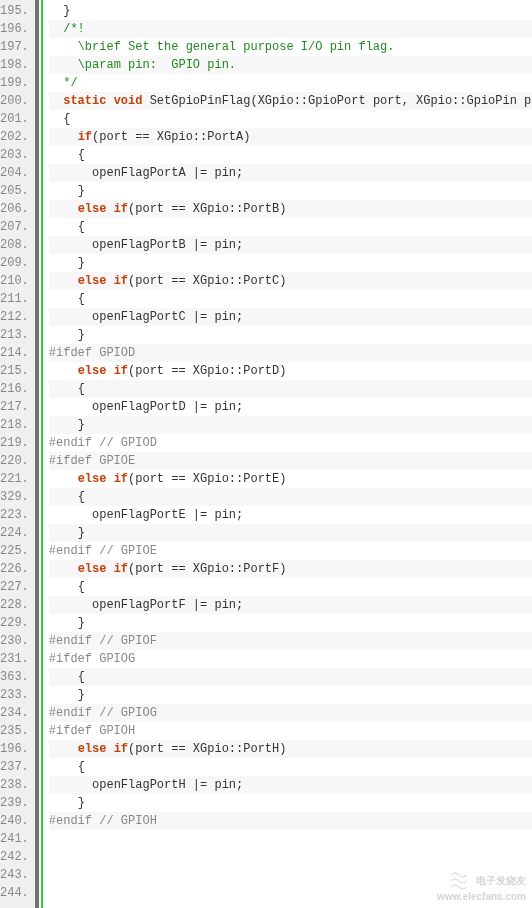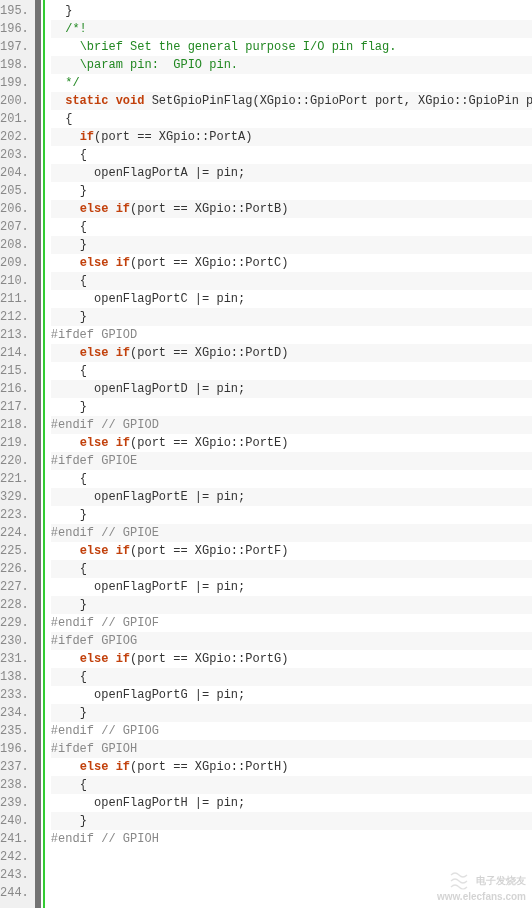--- a/index.html
+++ b/index.html
@@ -11,21 +11,21 @@
       height: 908px;
       overflow: hidden;
       position: relative;
     }
     .editor {
       display: flex;
       height: 100%;
     }
     .gutter {
       background: #f0f0f0;
-      border-right: 6px solid #737373;
+      border-right: 4px solid #737373;
       padding: 2px 4px 2px 0;
       color: #888;
       user-select: none;
     }
     .gutter-line {
       height: 18px;
       line-height: 18px;
       padding-right: 2px;
     }
     .margin {
@@ -104,21 +104,21 @@
       <div class="gutter-line">329.</div>
       <div class="gutter-line">223.</div>
       <div class="gutter-line">224.</div>
       <div class="gutter-line">225.</div>
       <div class="gutter-line">226.</div>
       <div class="gutter-line">227.</div>
       <div class="gutter-line">228.</div>
       <div class="gutter-line">229.</div>
       <div class="gutter-line">230.</div>
       <div class="gutter-line">231.</div>
-      <div class="gutter-line">138.</div>
+      <div class="gutter-line">363.</div>
       <div class="gutter-line">233.</div>
       <div class="gutter-line">234.</div>
       <div class="gutter-line">235.</div>
       <div class="gutter-line">196.</div>
       <div class="gutter-line">237.</div>
       <div class="gutter-line">238.</div>
       <div class="gutter-line">239.</div>
       <div class="gutter-line">240.</div>
       <div class="gutter-line">241.</div>
       <div class="gutter-line">242.</div>
@@ -133,46 +133,45 @@
       <div class="code-line"><span>    </span><span class="comment">\param pin:  GPIO pin.</span></div>
       <div class="code-line"><span>  </span><span class="comment">*/</span></div>
       <div class="code-line"><span>  </span><span class="kw">static void</span><span class="normal"> SetGpioPinFlag(XGpio::GpioPort port, XGpio::GpioPin pin)</span></div>
       <div class="code-line"><span>  </span><span class="normal">{</span></div>
       <div class="code-line"><span>    </span><span class="kw">if</span><span class="normal">(port == XGpio::PortA)</span></div>
       <div class="code-line"><span>    </span><span class="normal">{</span></div>
       <div class="code-line"><span>      </span><span class="normal">openFlagPortA |= pin;</span></div>
       <div class="code-line"><span>    </span><span class="normal">}</span></div>
       <div class="code-line"><span>    </span><span class="kw">else if</span><span class="normal">(port == XGpio::PortB)</span></div>
       <div class="code-line"><span>    </span><span class="normal">{</span></div>
+      <div class="code-line"><span>      </span><span class="normal">openFlagPortB |= pin;</span></div>
       <div class="code-line"><span>    </span><span class="normal">}</span></div>
       <div class="code-line"><span>    </span><span class="kw">else if</span><span class="normal">(port == XGpio::PortC)</span></div>
       <div class="code-line"><span>    </span><span class="normal">{</span></div>
       <div class="code-line"><span>      </span><span class="normal">openFlagPortC |= pin;</span></div>
       <div class="code-line"><span>    </span><span class="normal">}</span></div>
       <div class="code-line"><span></span><span class="preproc">#ifdef GPIOD</span></div>
       <div class="code-line"><span>    </span><span class="kw">else if</span><span class="normal">(port == XGpio::PortD)</span></div>
       <div class="code-line"><span>    </span><span class="normal">{</span></div>
       <div class="code-line"><span>      </span><span class="normal">openFlagPortD |= pin;</span></div>
       <div class="code-line"><span>    </span><span class="normal">}</span></div>
       <div class="code-line"><span></span><span class="preproc">#endif // GPIOD</span></div>
+      <div class="code-line"><span></span><span class="preproc">#ifdef GPIOE</span></div>
       <div class="code-line"><span>    </span><span class="kw">else if</span><span class="normal">(port == XGpio::PortE)</span></div>
-      <div class="code-line"><span></span><span class="preproc">#ifdef GPIOE</span></div>
       <div class="code-line"><span>    </span><span class="normal">{</span></div>
       <div class="code-line"><span>      </span><span class="normal">openFlagPortE |= pin;</span></div>
       <div class="code-line"><span>    </span><span class="normal">}</span></div>
       <div class="code-line"><span></span><span class="preproc">#endif // GPIOE</span></div>
       <div class="code-line"><span>    </span><span class="kw">else if</span><span class="normal">(port == XGpio::PortF)</span></div>
       <div class="code-line"><span>    </span><span class="normal">{</span></div>
       <div class="code-line"><span>      </span><span class="normal">openFlagPortF |= pin;</span></div>
       <div class="code-line"><span>    </span><span class="normal">}</span></div>
       <div class="code-line"><span></span><span class="preproc">#endif // GPIOF</span></div>
       <div class="code-line"><span></span><span class="preproc">#ifdef GPIOG</span></div>
-      <div class="code-line"><span>    </span><span class="kw">else if</span><span class="normal">(port == XGpio::PortG)</span></div>
       <div class="code-line"><span>    </span><span class="normal">{</span></div>
-      <div class="code-line"><span>      </span><span class="normal">openFlagPortG |= pin;</span></div>
       <div class="code-line"><span>    </span><span class="normal">}</span></div>
       <div class="code-line"><span></span><span class="preproc">#endif // GPIOG</span></div>
       <div class="code-line"><span></span><span class="preproc">#ifdef GPIOH</span></div>
       <div class="code-line"><span>    </span><span class="kw">else if</span><span class="normal">(port == XGpio::PortH)</span></div>
       <div class="code-line"><span>    </span><span class="normal">{</span></div>
       <div class="code-line"><span>      </span><span class="normal">openFlagPortH |= pin;</span></div>
       <div class="code-line"><span>    </span><span class="normal">}</span></div>
       <div class="code-line"><span></span><span class="preproc">#endif // GPIOH</span></div>
     </div>
 </div>

